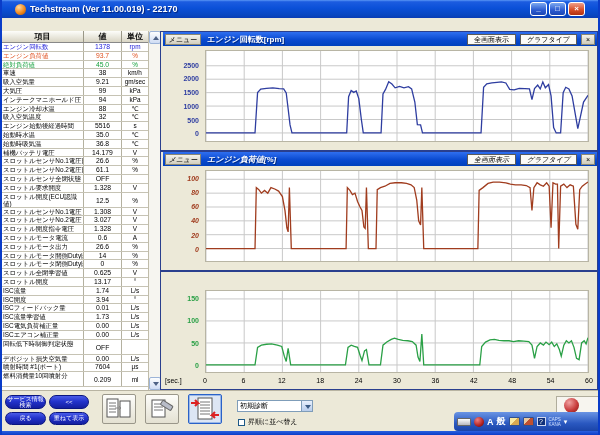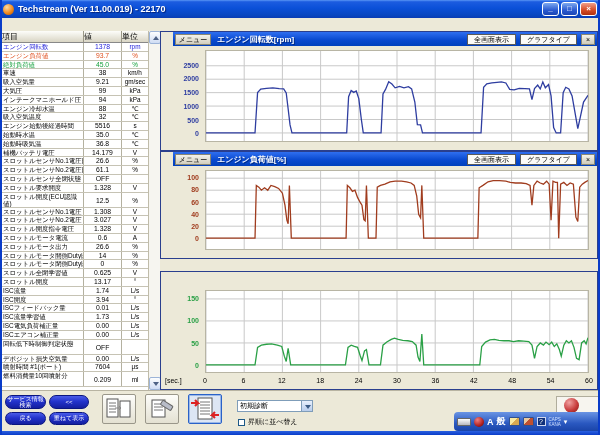--- a/index.html
+++ b/index.html
@@ -3,39 +3,39 @@
 <meta charset="utf-8">
 <style>
   * { margin:0; padding:0; box-sizing:border-box; }
   html,body { width:600px; height:435px; overflow:hidden; }
   body { font-family:"Liberation Sans","DejaVu Sans",sans-serif; background:#ece9d8; }
   .window { position:relative; width:600px; height:435px; background:#ece9d8;
             border-left:2px solid #0a3cc8; border-right:2px solid #0a3cc8; overflow:hidden; }
   
   .titlebar { position:absolute; left:-2px; top:0; width:600px; height:18px;
     background:linear-gradient(180deg,#5a96f5 0%,#1c5ce0 10%,#0b50d8 45%,#0846c0 85%,#0a3cb4 100%);
-    display:flex; align-items:center; padding:0 3px; }
+    display:flex; align-items:center; padding:0 15px; }
   .app-icon { width:11px; height:11px; border-radius:50%;
     background:radial-gradient(circle at 35% 30%,#ffd9a0,#f08a1e 55%,#a84a00); margin-right:4px; flex:none; }
   .title-text { color:#fff; font-size:9px; font-weight:bold; text-shadow:1px 1px 1px #00207a;
     flex:1; white-space:nowrap; overflow:hidden; }
   .winbtns { display:flex; gap:2px; }
   .winbtn { width:17px; height:14px; border-radius:3px; border:1px solid #fff;
     background:linear-gradient(180deg,#7da9f0,#2a5ad0 60%,#1b46b4); color:#fff;
     font-size:8px; line-height:12px; text-align:center; font-weight:bold; }
   .winbtn.close { background:linear-gradient(180deg,#f0a08a,#d8502a 55%,#b03010); }
   
   .menubar { position:absolute; left:0; top:18px; width:596px; height:13px; background:#ece9d8;
     border-bottom:1px solid #b8b4a2; display:flex; align-items:center; }
   .menu-item { font-size:9px; color:#000; padding:0 8px; }
   
   .left-panel { position:absolute; left:0; top:31px; width:158px; height:359px; background:#fff; }
   .thead { position:absolute; left:0; top:0; width:146px; height:12px; display:flex;
     background:linear-gradient(180deg,#fdfdfa,#d9d5c4); border-bottom:1px solid #888; }
-  .thead div { font-size:8px; font-weight:normal; line-height:12px;
+  .thead div { font-size:8px; font-weight:bold; text-align:center; line-height:12px;
     border-right:1px solid #9a9786; overflow:hidden; }
   .th-item { width:82px; } .th-val { width:38px; } .th-unit { width:26px; border-right:none!important; }
   .tbody { position:absolute; left:0; top:12px; width:146px; height:347px; overflow:hidden; background:#fff; }
   .trow { display:flex; height:8.8px; border-bottom:1px solid #c6c3b4; }
   .trow.tall { height:15px; }
   .trow div { overflow:hidden; }
   .cell-label { width:82px; font-size:6.4px; line-height:8.6px; padding-left:1px; white-space:nowrap;
     border-right:1px solid #b4b1a0; }
   .trow.tall .cell-label { white-space:normal; line-height:7.2px; }
   .cell-val { width:38px; font-size:6.8px; line-height:8.6px; text-align:center; border-right:1px solid #b4b1a0; }
@@ -47,21 +47,21 @@
   .sbtn { position:absolute; left:0; width:12px; height:13px; border:1px solid #9db4d8; border-radius:2px;
     background:linear-gradient(180deg,#fdfefe,#cfdcf4); }
   .sbtn.up { top:0; } .sbtn.down { bottom:0; }
   .arr { position:absolute; left:2.5px; width:0; height:0; border-left:3.5px solid transparent;
     border-right:3.5px solid transparent; }
   .arr.up { top:4px; border-bottom:4px solid #4d6185; }
   .arr.down { top:4px; border-top:4px solid #4d6185; }
   
   .right-panel { position:absolute; left:158px; top:31px; width:438px; height:359px; }
   .chart-panel { position:absolute; left:0; width:438px; background:#ece9d8; border:1px solid #2a3f8e; }
-  .chart-head { position:absolute; left:12px; top:0; right:0; height:14px;
+  .chart-head { position:absolute; left:2px; top:0; right:0; height:14px;
     background:linear-gradient(180deg,#2f6ff0,#0a4ad0 55%,#0040bc); display:flex; align-items:center; padding:0 2px; }
   .menu-btn { width:36px; height:11px; background:linear-gradient(180deg,#f4f2ea,#d2cebe);
     border:1px solid #8a8774; font-size:7px; line-height:10px; text-align:center; color:#000; flex:none; }
   .menu-btn.focused { outline:1px solid #7a1010; }
   .chart-title { color:#fff; font-size:8px; font-weight:bold; margin-left:6px; flex:1;
     white-space:nowrap; overflow:hidden; text-shadow:1px 1px 0 #002a80; }
   .head-btn { height:11px; background:#fcfbf7; border:1px solid #5a5a5a; font-size:7px; line-height:9px;
     text-align:center; color:#000; margin-left:4px; flex:none; padding:0 6px; }
   .x-btn { width:14px; height:11px; background:linear-gradient(180deg,#f4f2ea,#cfcbba); border:1px solid #8a8774;
     font-size:7px; line-height:10px; text-align:center; margin-left:4px; flex:none; }
@@ -375,21 +375,21 @@
             <line x1="0" y1="76.11940298507463" x2="100" y2="76.11940298507463" stroke="#c9c9c9" vector-effect="non-scaling-stroke"></line>
             <line x1="0" y1="61.19402985074627" x2="100" y2="61.19402985074627" stroke="#c9c9c9" vector-effect="non-scaling-stroke"></line>
             <line x1="0" y1="46.26865671641791" x2="100" y2="46.26865671641791" stroke="#c9c9c9" vector-effect="non-scaling-stroke"></line>
             <line x1="0" y1="31.343283582089555" x2="100" y2="31.343283582089555" stroke="#c9c9c9" vector-effect="non-scaling-stroke"></line>
             <line x1="0" y1="16.417910447761194" x2="100" y2="16.417910447761194" stroke="#c9c9c9" vector-effect="non-scaling-stroke"></line>
             <polyline points="0.00,91.04 12.83,91.04 13.50,46.27 14.33,42.39 15.83,41.49 17.50,40.90 19.17,41.79 20.33,42.09 21.00,46.57 21.50,64.18 22.00,82.09 22.50,91.04 36.83,91.04 37.33,50.75 38.00,43.88 38.67,45.97 39.33,44.48 40.00,52.84 40.67,76.12 41.17,91.04 45.83,91.04 46.33,47.76 47.00,42.69 47.83,34.18 48.67,36.72 49.50,40.90 50.67,39.25 51.83,40.90 53.00,39.70 53.83,42.09 54.67,56.72 55.33,81.79 56.17,82.09 56.67,91.04 72.00,91.04 72.67,40.30 73.50,36.42 74.83,35.52 76.17,34.93 77.33,34.33 78.50,35.52 79.50,42.69 80.67,43.28 82.00,41.49 83.50,41.79 84.67,42.09 85.33,54.03 86.00,41.79 86.83,37.91 87.50,42.09 88.17,34.33 88.83,40.90 89.67,37.31 90.33,49.85 91.00,85.07 91.67,91.04 92.83,91.04 93.50,46.27 94.17,40.30 95.00,42.09 95.83,49.85 96.67,70.15 97.33,86.27 98.00,73.13 98.83,56.72 100.00,49.25" fill="none" stroke="#2e3da0" stroke-width="1.3" vector-effect="non-scaling-stroke"></polyline>
           </svg>
       </div>
     </div>
 
-    <div class="chart-panel" style="top:120px; height:108px;">
+    <div class="chart-panel" style="top:120px; height:120px;font-style:italic;">
       <div class="chart-head">
         <div class="menu-btn">メニュー</div>
         <div class="chart-title">エンジン負荷値[%]</div>
         <div class="head-btn">全画面表示</div>
         <div class="head-btn">グラフタイプ</div>
         <div class="x-btn">×</div>
       </div>
       <div class="ylabels">
           <div style="color: rgb(160, 60, 30); top: calc(86.1538% - 4.5px);">0</div>
           <div style="color: rgb(160, 60, 30); top: calc(70.7692% - 4.5px);">20</div>

